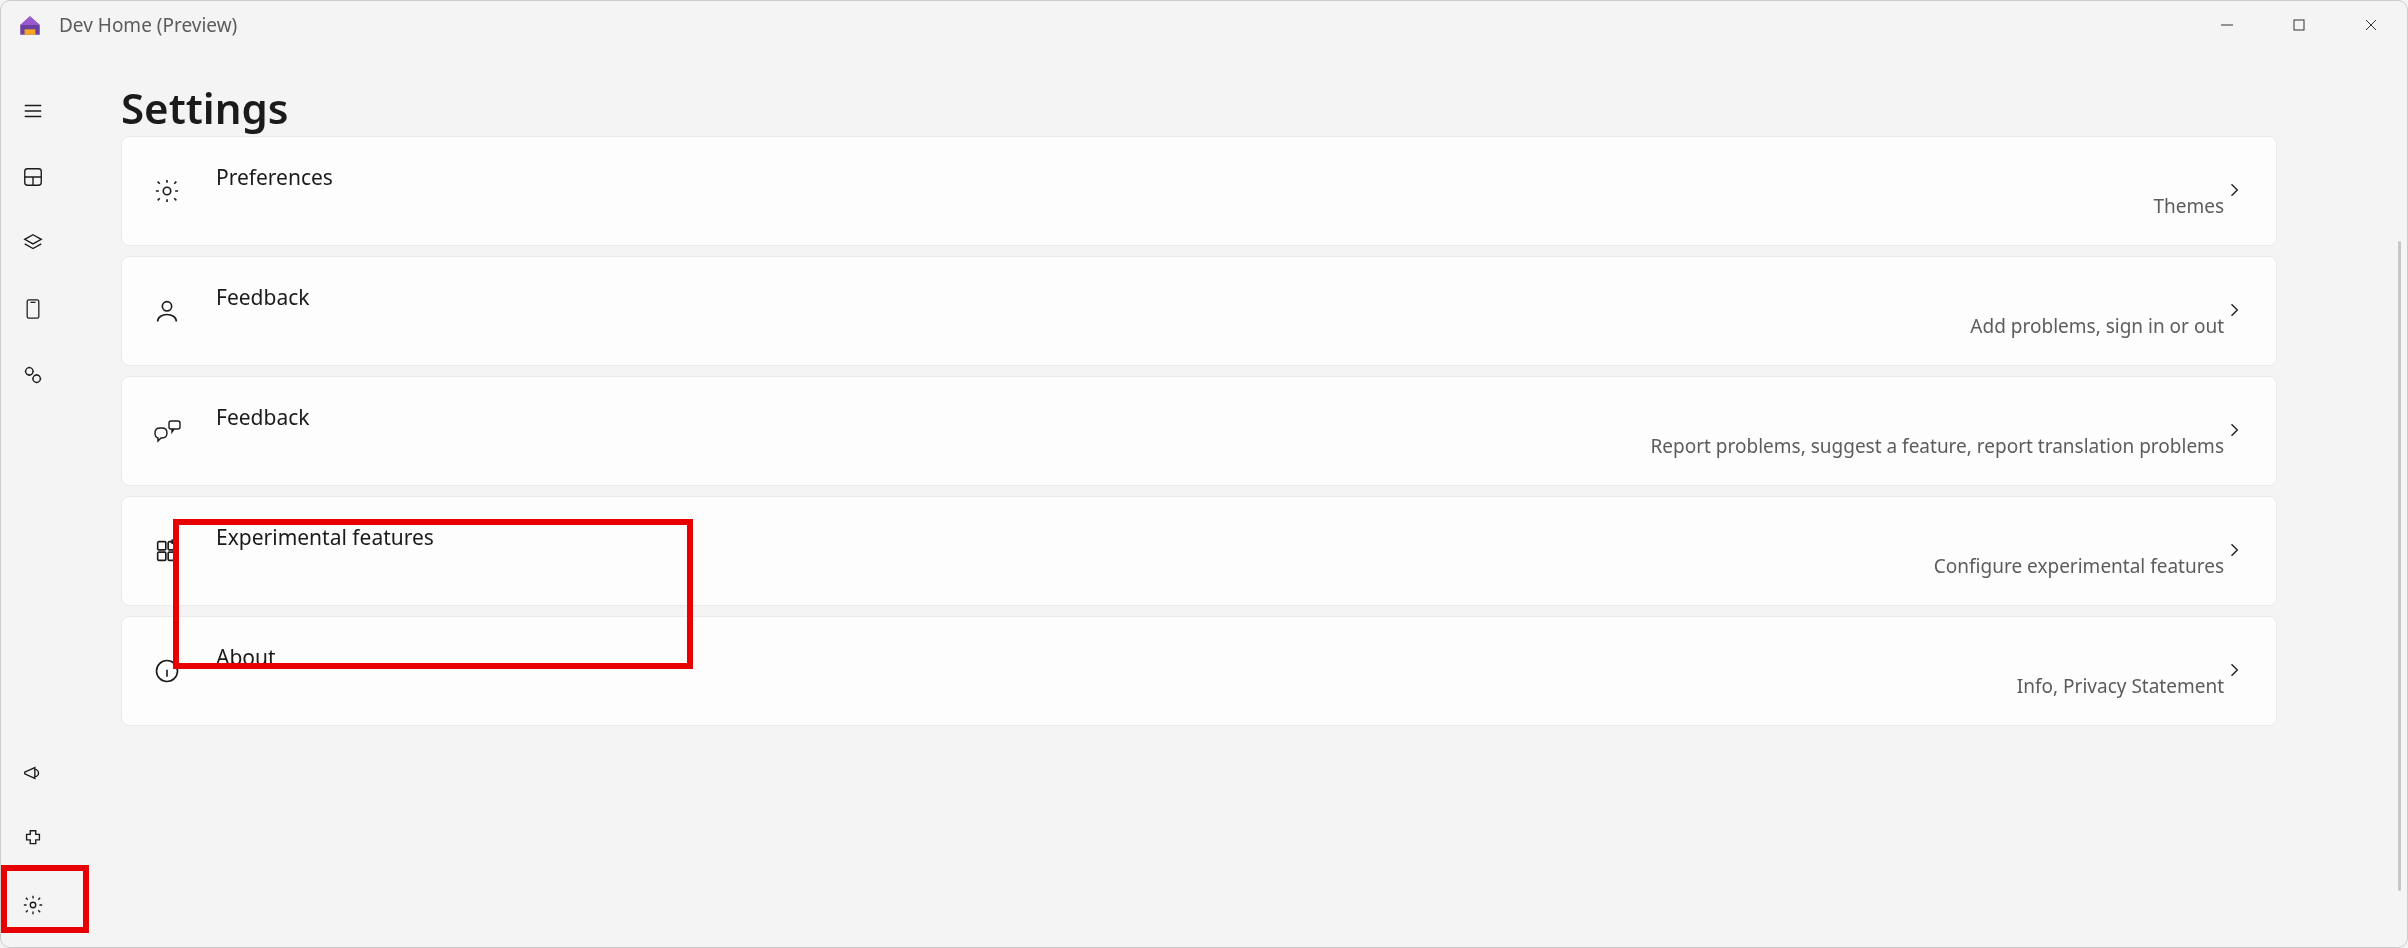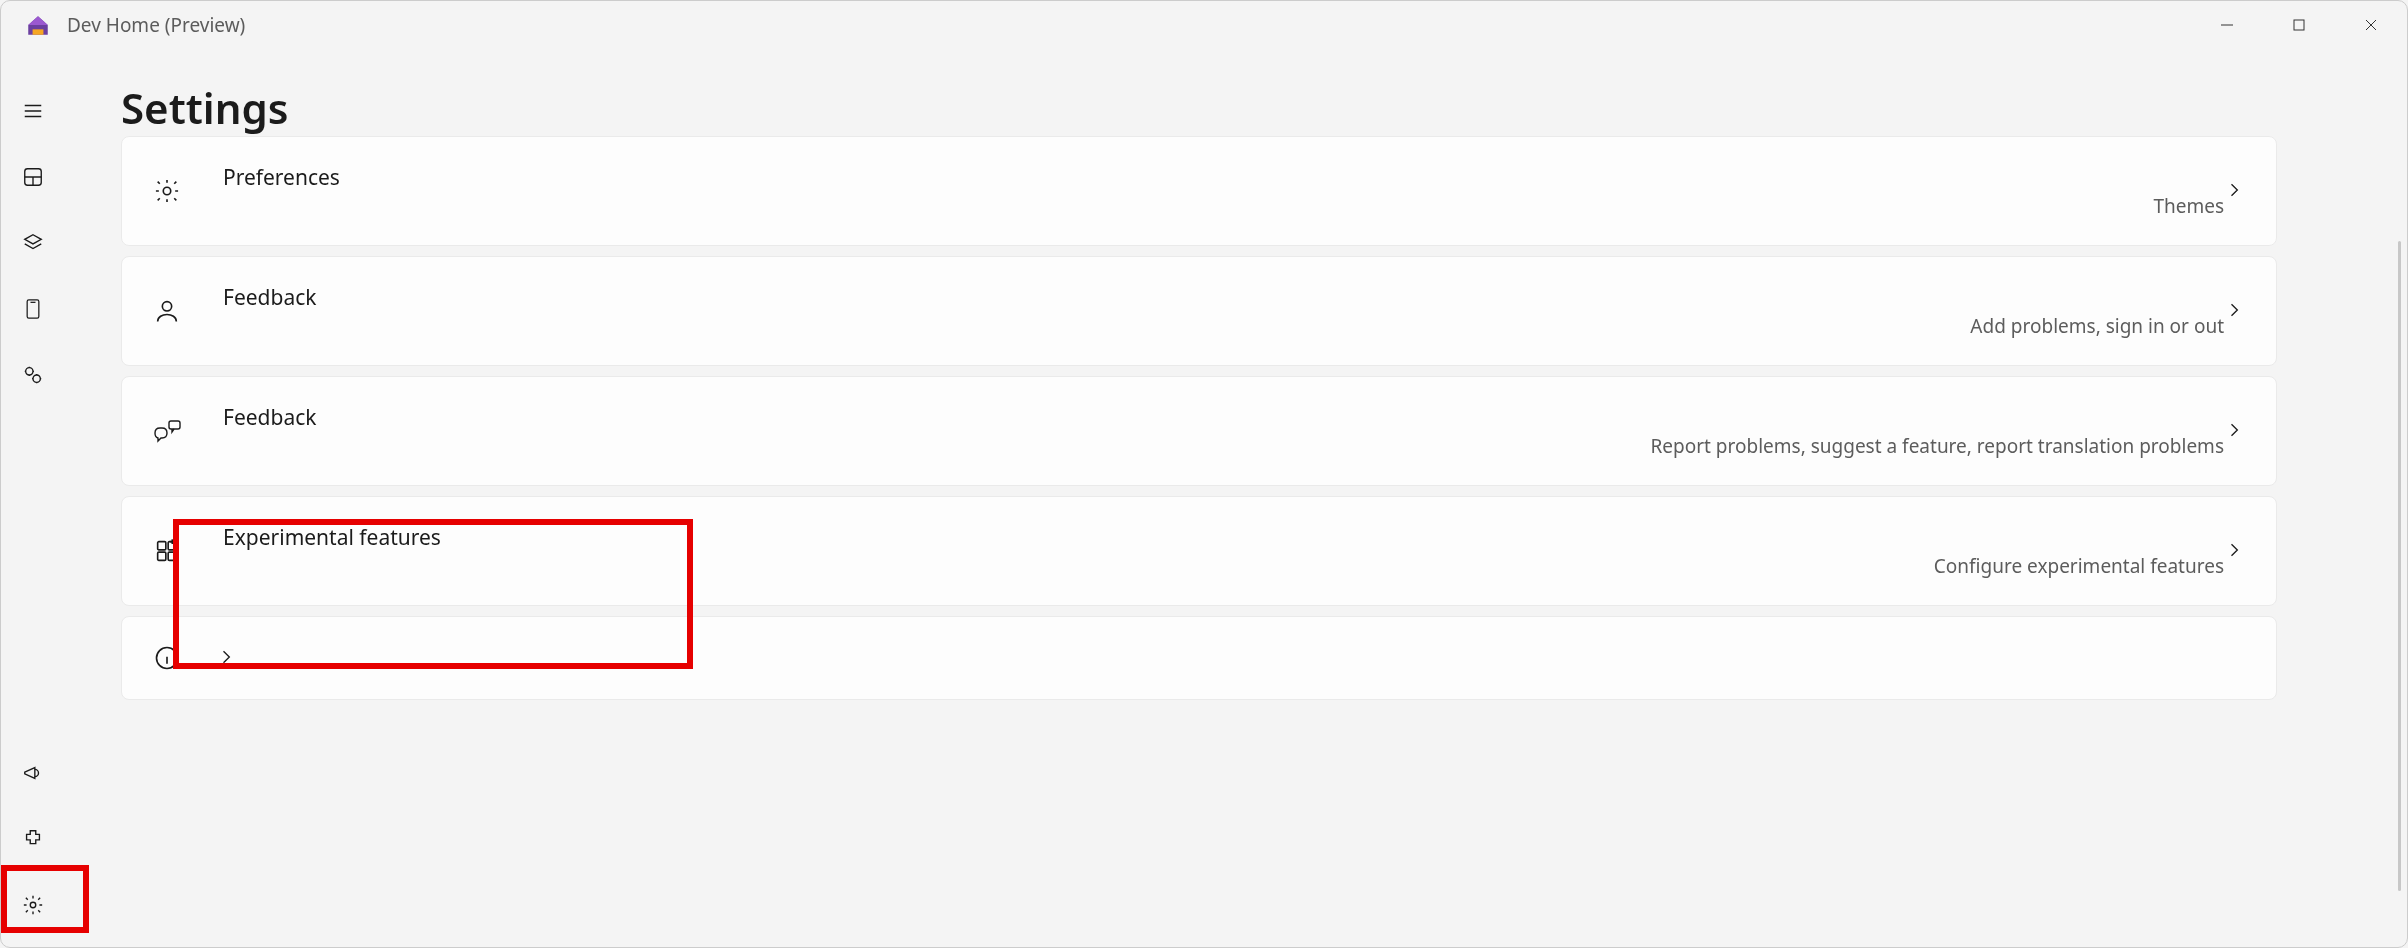--- a/index.html
+++ b/index.html
@@ -1,20 +1,20 @@
 <!DOCTYPE html>
 <html><head>
 <meta charset="utf-8">
 <style>
   * { box-sizing: border-box; margin: 0; padding: 0; }
   html, body { width: 100%; height: 100%; font-family: "Segoe UI", system-ui, sans-serif; background: #f4f4f4; color: #1b1b1b; }
   .window { width: 2408px; height: 948px; position: relative; background: #f4f4f4; border: 1px solid #ccc; border-radius: 10px; overflow: hidden; }
 
   
-  .titlebar { height: 48px; display: flex; align-items: center; padding: 0 24px; }
+  .titlebar { height: 48px; display: flex; align-items: center; padding: 0 16px; }
   .titlebar .app-icon { width: 26px; height: 26px; margin-right: 16px; position: relative; }
   .titlebar .app-title { font-size: 19px; color: #5c5c5c; }
   .win-controls { position: absolute; right: 0; top: 0; display: flex; }
   .win-btn { width: 72px; height: 48px; display: flex; align-items: center; justify-content: center; cursor: pointer; }
   .win-btn svg { stroke: #333; stroke-width: 1; fill: none; }
 
   
   .body { display: flex; height: calc(100% - 48px); }
   .navrail { width: 64px; display: flex; flex-direction: column; align-items: center; padding-top: 38px; }
   .nav-spacer { flex: 1; }
@@ -22,21 +22,21 @@
   .nav-btn svg { stroke: #1b1b1b; stroke-width: 1.5; fill: none; }
   .nav-btn.active::before { content: ""; position: absolute; left: -8px; top: 12px; bottom: 12px; width: 4px; background: #0067c0; border-radius: 2px; }
 
   .content { flex: 1; padding: 30px 120px 0 56px; overflow-y: auto; }
   .page-title { font-size: 42px; font-weight: 600; }
 
   .card-list { display: flex; flex-direction: column; gap: 10px; padding-right: 10px; }
   .card { background: #fdfdfd; border: 1px solid #eaeaea; border-radius: 8px; padding: 26px 30px; display: flex; align-items: center; cursor: pointer; }
   .card .card-icon { width: 30px; height: 30px; margin-right: 34px; display: flex; align-items: center; justify-content: center; flex-shrink: 0; }
   .card .card-icon svg { stroke: #1b1b1b; stroke-width: 1.4; fill: none; }
-  .card .card-texts { flex: 1; margin-left: 7px; }
+  .card .card-texts { flex: 1; }
   .card .card-title { font-size: 21px; font-weight: 400; margin-bottom: 2px; }
   .card .card-subtitle { font-size: 19px; color: #5c5c5c; text-align: right; }
   .card .chevron { width: 22px; height: 22px; }
   .card .chevron svg { stroke: #1b1b1b; stroke-width: 1.6; fill: none; }
 
   
   .scrollbar-indicator { position: absolute; right: 6px; top: 240px; width: 3px; height: 650px; background: #c7c7c7; border-radius: 2px; }
 
   
   .highlight { position: absolute; border: 6px solid #e60000; pointer-events: none; z-index: 50; }
@@ -226,20 +226,24 @@
         </div>
 
         <div class="card">
           <div class="card-icon">
             <svg width="28" height="28" viewBox="0 0 24 24">
                 <circle cx="12" cy="12" r="9"></circle>
                 <line x1="12" y1="8" x2="12" y2="8"></line>
                 <line x1="12" y1="11" x2="12" y2="17"></line>
               </svg>
           </div>
+          <div class="card-texts">
+            <div class="card-title">About</div>
+            <div class="card-subtitle">Info, Privacy Statement</div>
+          </div>
           <div class="chevron">
             <svg width="20" height="20" viewBox="0 0 24 24">
                 <polyline points="9,5 16,12 9,19"></polyline>
               </svg>
           </div>
         </div>
 
       </div>
     </div>
 

